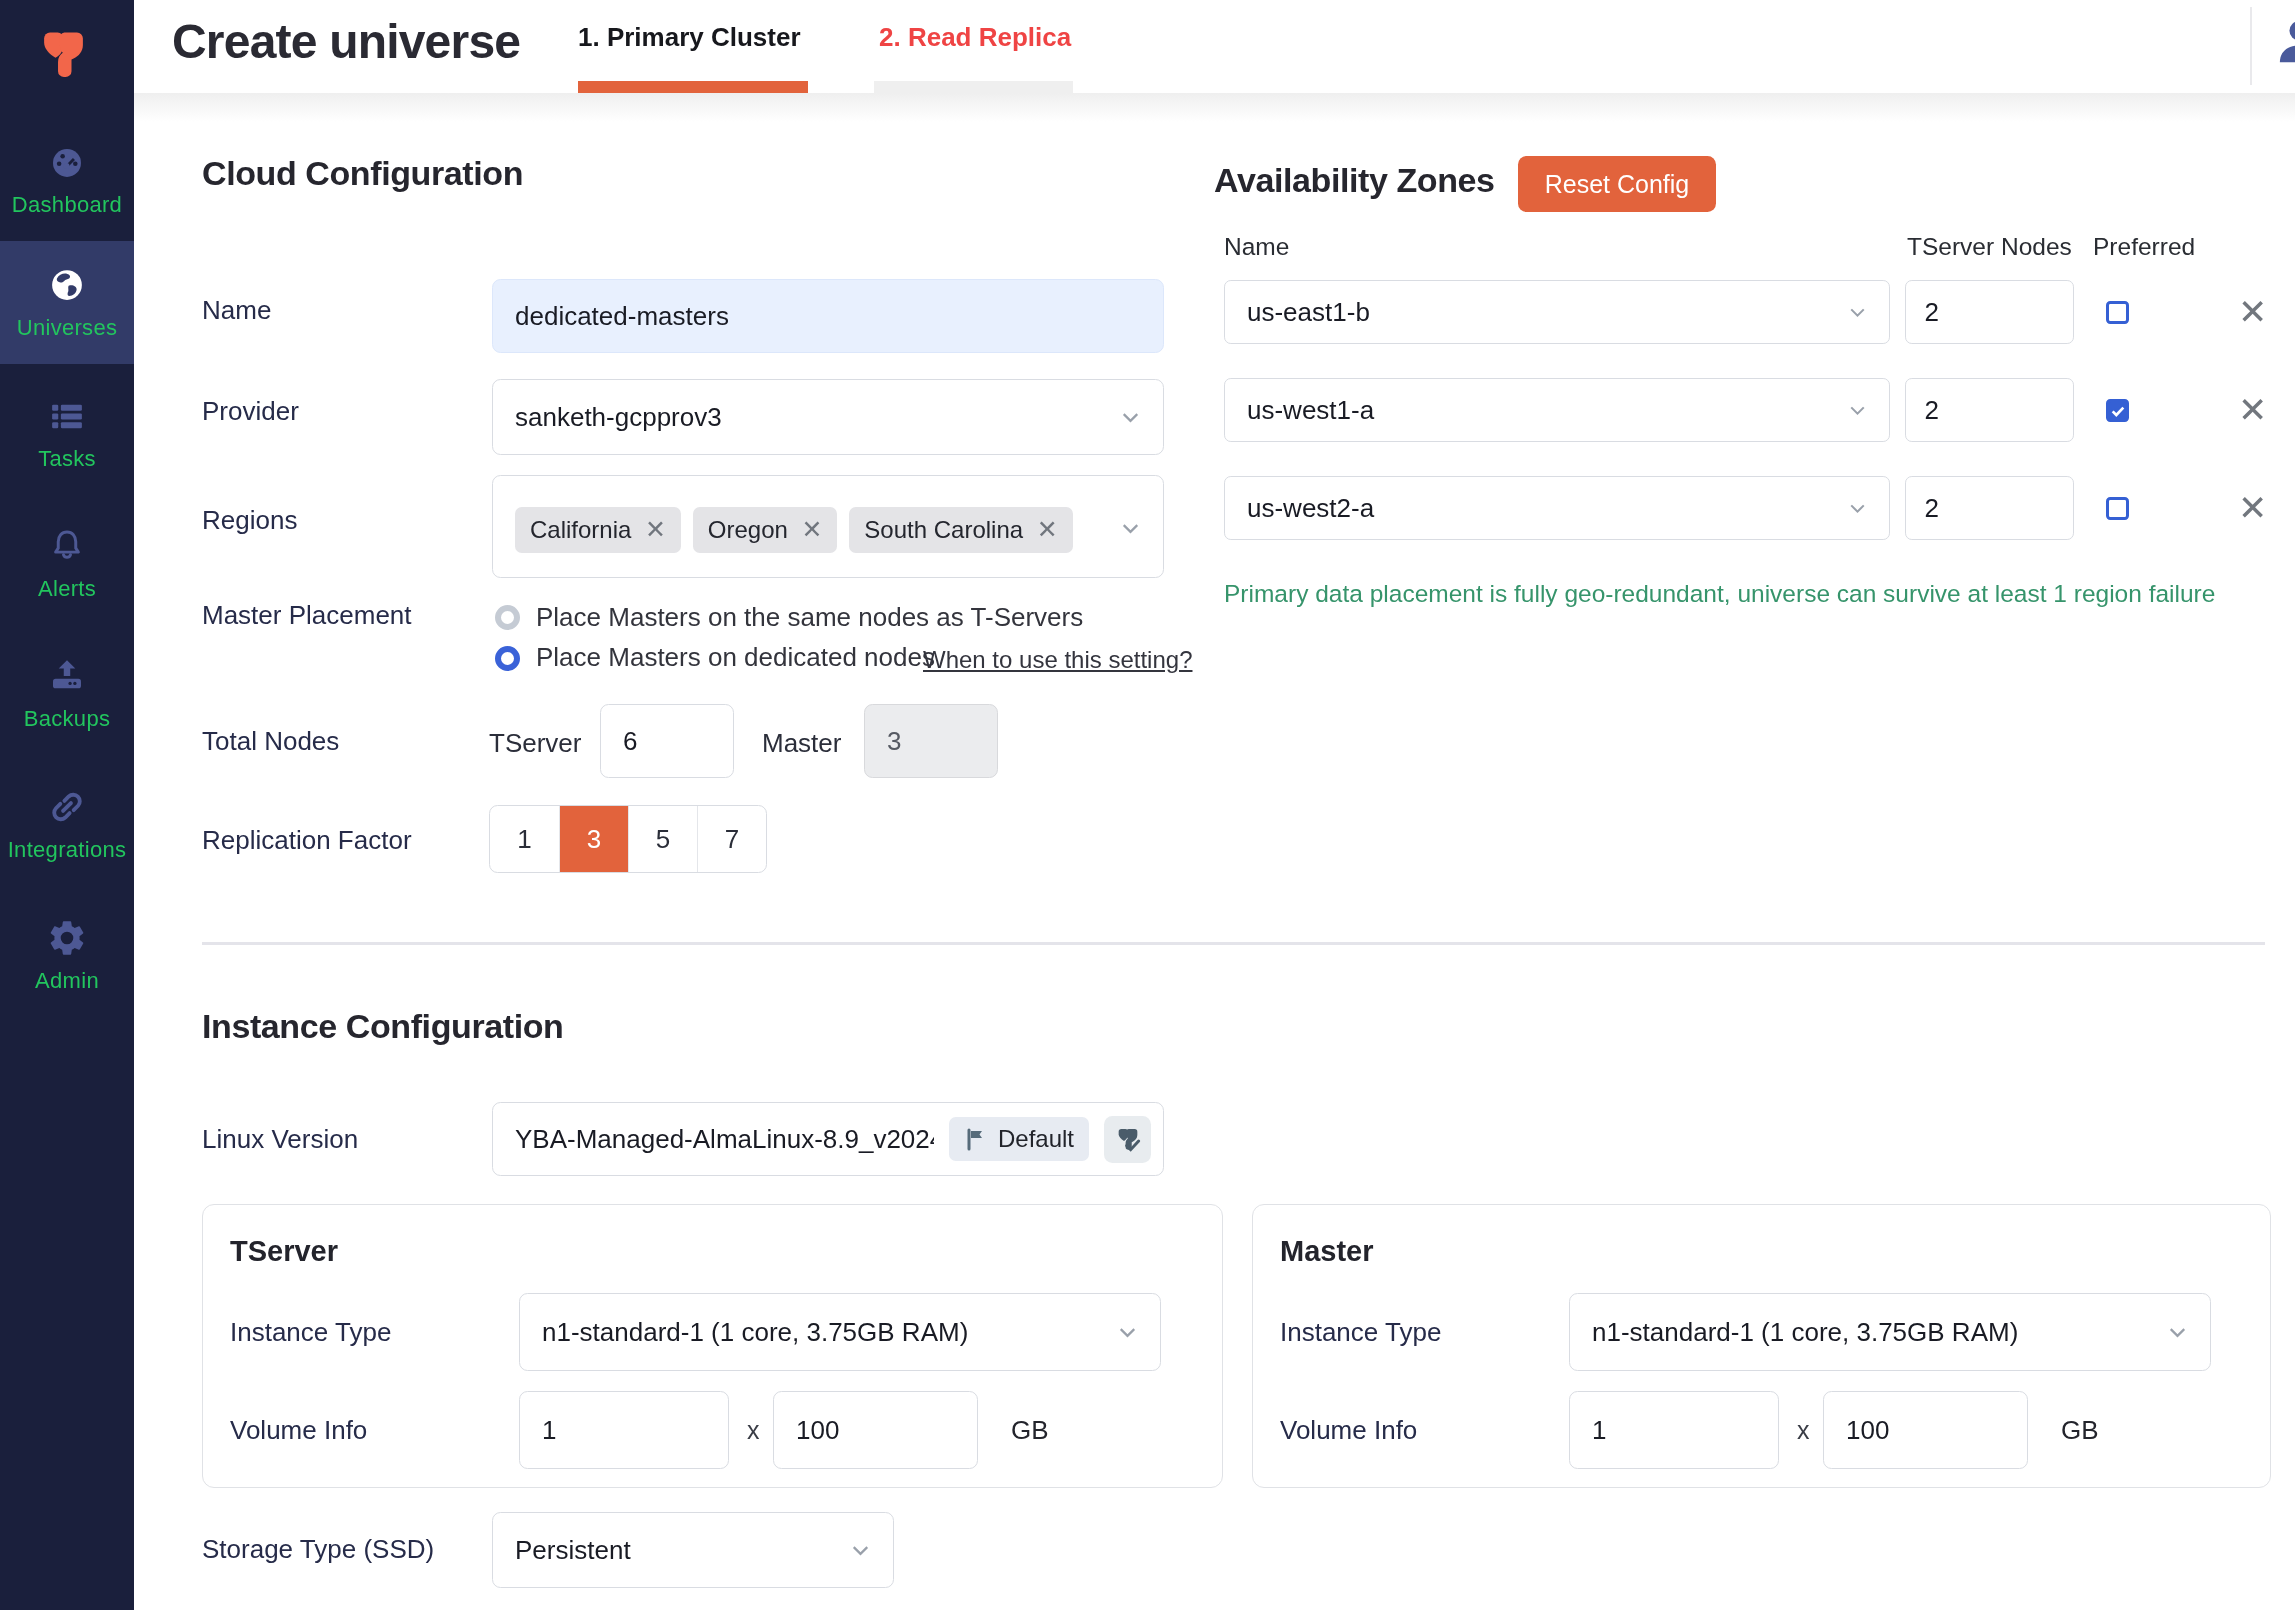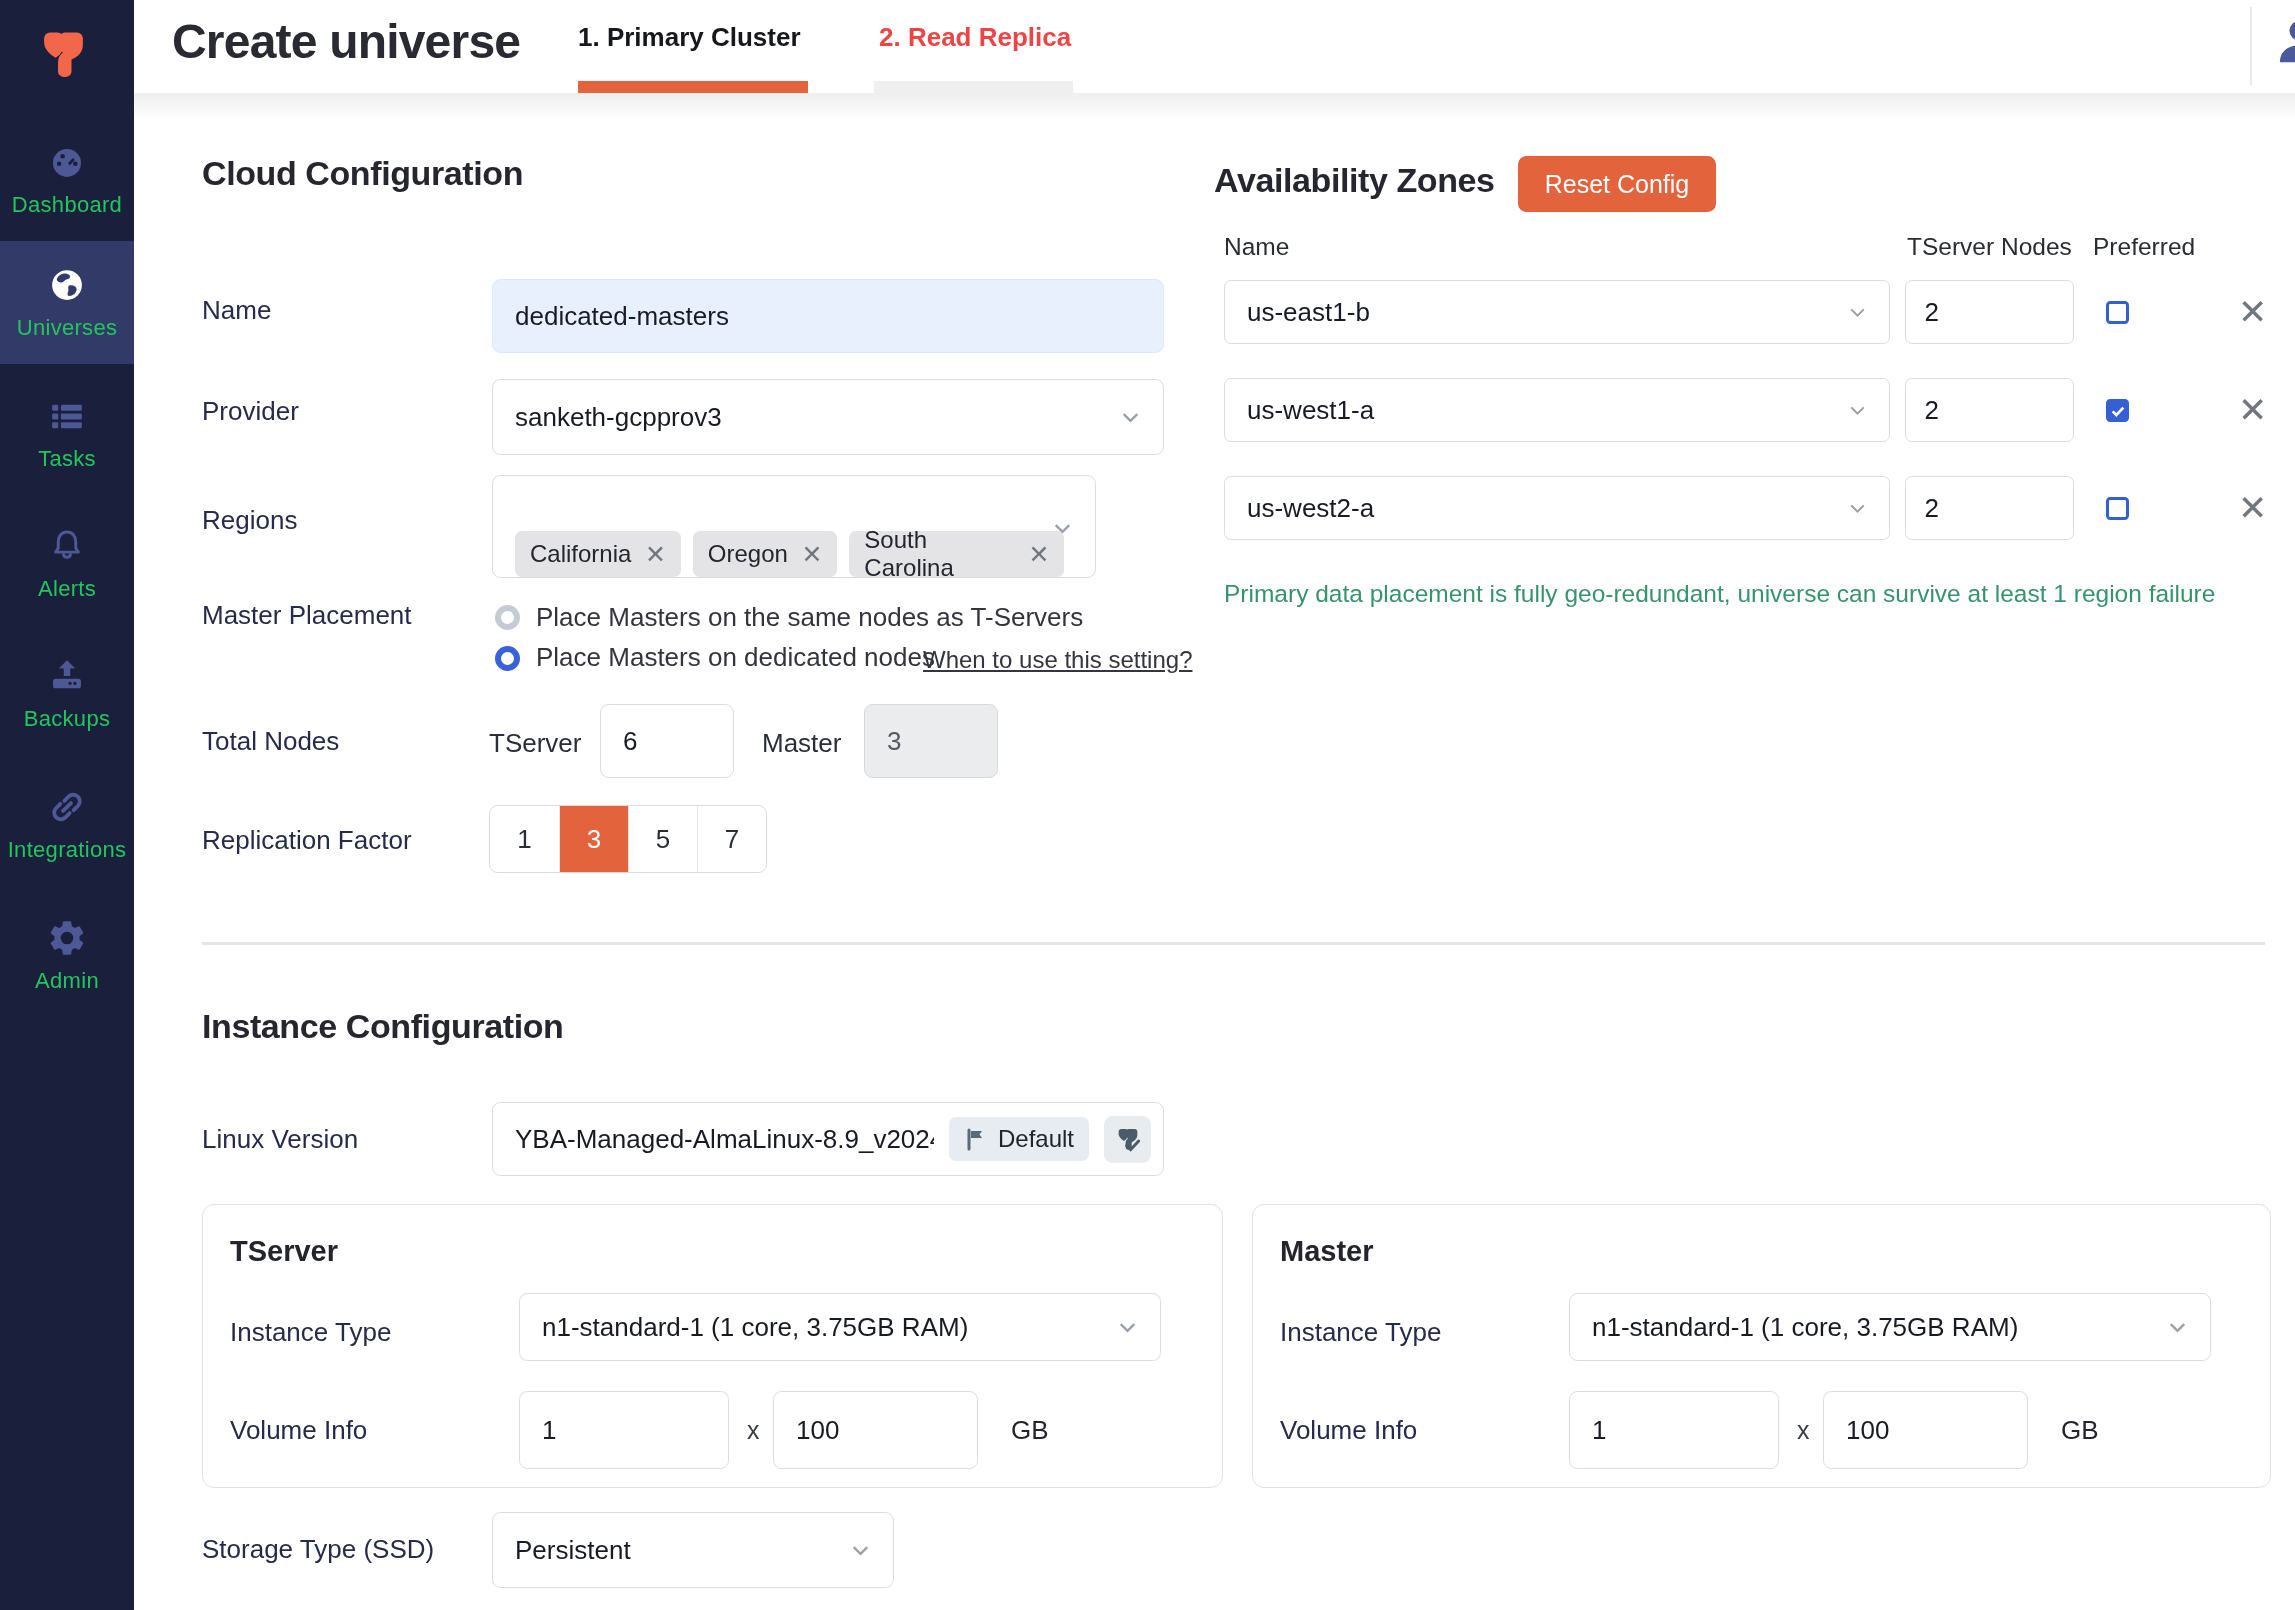--- a/index.html
+++ b/index.html
@@ -64,21 +64,21 @@
     background:#fff;border:1.7px solid var(--border);border-radius:8.5px;
     font-family:inherit;font-size:26px;color:var(--field-ink);
     padding:0 0 0 22px;outline:none;width:100%;height:100%;
   }
   input.txt:disabled{background:#EBECEE;border-color:#D8D9DC;color:#565A63;}
 
   
   #name-input-wrap{left:492px;top:279px;width:672px;height:74px;}
   #name-input{background:#E8F0FE;border-color:#DCE7FB;}
   #provider-select{left:492px;top:379px;width:672px;height:76px;justify-content:space-between;}
-  #regions-box{left:492px;top:475px;width:604px;height:103px;align-items:flex-end;padding-top:6px;}
+  #regions-box{left:492px;top:475px;width:672px;height:103px;align-items:center;padding-top:6px;}
   #regions-chevron{position:absolute;right:18.6px;top:39px;}
   .chip{
     display:inline-flex;align-items:center;gap:13.5px;background:#E4E4E7;
     border-radius:6.8px;height:46px;padding:0 15px;font-size:24px;color:#24262E;margin-right:12px;
   }
   .chip-x{color:#71767E;font-size:25px;cursor:pointer;line-height:1;}
   .radio{
     width:25px;height:25px;border-radius:50%;border:6px solid #C5CBD4;background:#fff;display:inline-block;
   }
   .radio.is-on{border-color:var(--radio-blue);}
@@ -124,21 +124,21 @@
     width:47px;height:47px;border-radius:8.5px;background:#E8ECEF;display:flex;
     align-items:center;justify-content:center;cursor:pointer;border:none;
   }
   .card{
     background:#fff;border:1.7px solid #E0E2E6;border-radius:12px;
   }
   #tserver-card{left:202px;top:1204px;width:1021px;height:284px;}
   #master-card{left:1252px;top:1204px;width:1019px;height:284px;}
   .card-heading{position:absolute;left:27px;top:30px;font-size:29px;font-weight:bold;color:#23242C;}
   .card .it-label{position:absolute;left:27px;top:112px;}
-  .card .it-select{position:absolute;left:316px;top:88px;width:642px;height:68px;justify-content:space-between;}
+  .card .it-select{position:absolute;left:316px;top:88px;width:642px;height:78px;justify-content:space-between;}
   .card .vi-label{position:absolute;left:27px;top:210px;}
   .card .vi-count{position:absolute;left:316px;top:186px;width:210px;height:78px;}
   .card .vi-x{position:absolute;left:544px;top:211px;font-size:25px;color:#3A3D46;}
   .card .vi-size{position:absolute;left:570px;top:186px;width:205px;height:78px;}
   .card .vi-unit{position:absolute;left:808px;top:210px;font-size:26px;color:#23242C;}
   #storage-select{left:492px;top:1512px;width:402px;height:76px;justify-content:space-between;}
 </style>
 </head>
 <body>
 

